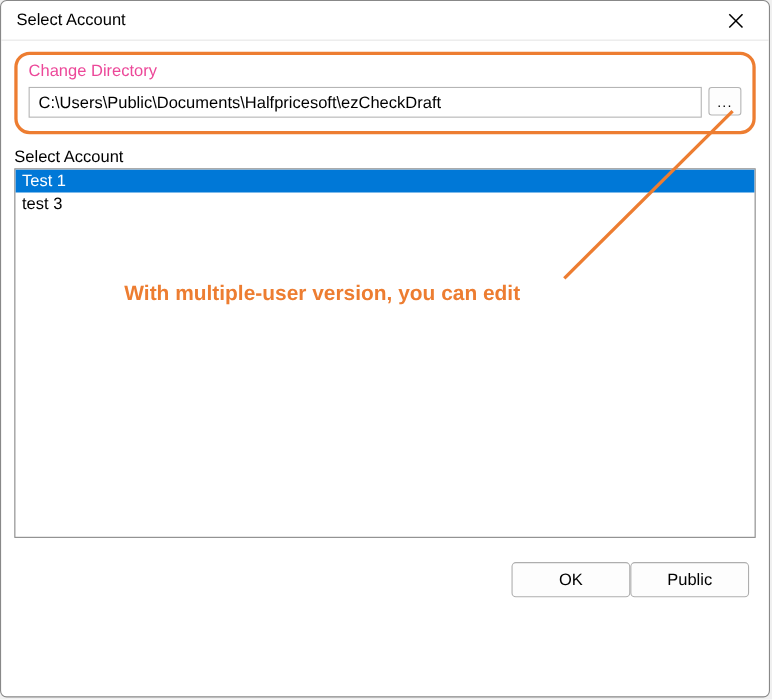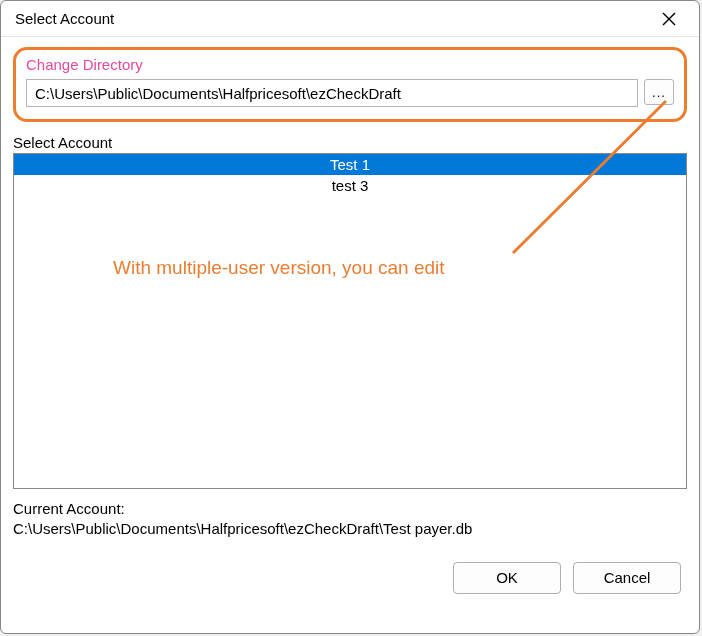--- a/index.html
+++ b/index.html
@@ -100,57 +100,56 @@
       color: #000;
       margin-bottom: 2px;
       margin-top: 4px;
     }
     .listbox {
       border: 1px solid #888;
       background: #fff;
       height: 336px;
       overflow: auto;
       position: relative;
-      text-align: center;
     }
     .list-item {
       padding: 2px 6px;
       font-size: 15px;
       cursor: default;
     }
     .list-item.selected {
       background: #0078d7;
       color: #fff;
     }
     .annotation-text {
       position: absolute;
       left: 100px;
       top: 102px;
       color: #ed7d31;
-      font-weight: 400;
+      font-weight: 700;
       font-size: 19px;
       line-height: 1.35;
       pointer-events: none;
       z-index: 5;
     }
     .annotation-line {
       position: absolute;
       pointer-events: none;
       z-index: 4;
     }
     .current-account {
       margin-top: 10px;
       font-size: 15px;
       color: #000;
       line-height: 1.35;
     }
     .button-row {
       display: flex;
       justify-content: flex-end;
-      gap: 12px;
+      gap: 0;
       margin-top: 22px;
       padding-right: 6px;
     }
     .btn {
       min-width: 108px;
       height: 32px;
       border: 1px solid #aeaeae;
       background: #fdfdfd;
       border-radius: 4px;
       font-size: 15px;
@@ -196,24 +195,20 @@
 
       <div class="annotation-text">
         <div>With multiple-user version, you can edit</div>
       </div>
 
       <svg class="annotation-line" style="left:0;top:-70px;width:680px;height:250px;">
         <line x1="500" y1="170" x2="653" y2="18" stroke="#ed7d31" stroke-width="3"></line>
       </svg>
     </div>
 
-    <div class="current-account">
-      <div>Current Account:</div>
-      <div>C:\Users\Public\Documents\Halfpricesoft\ezCheckDraft\Test payer.db</div>
-    </div>
 
     <div class="button-row">
       <button class="btn">OK</button>
-      <button class="btn">Cancel</button>
+      <button class="btn">Public</button>
     </div>
 
   </div>
 </div>
 
 </body></html>

